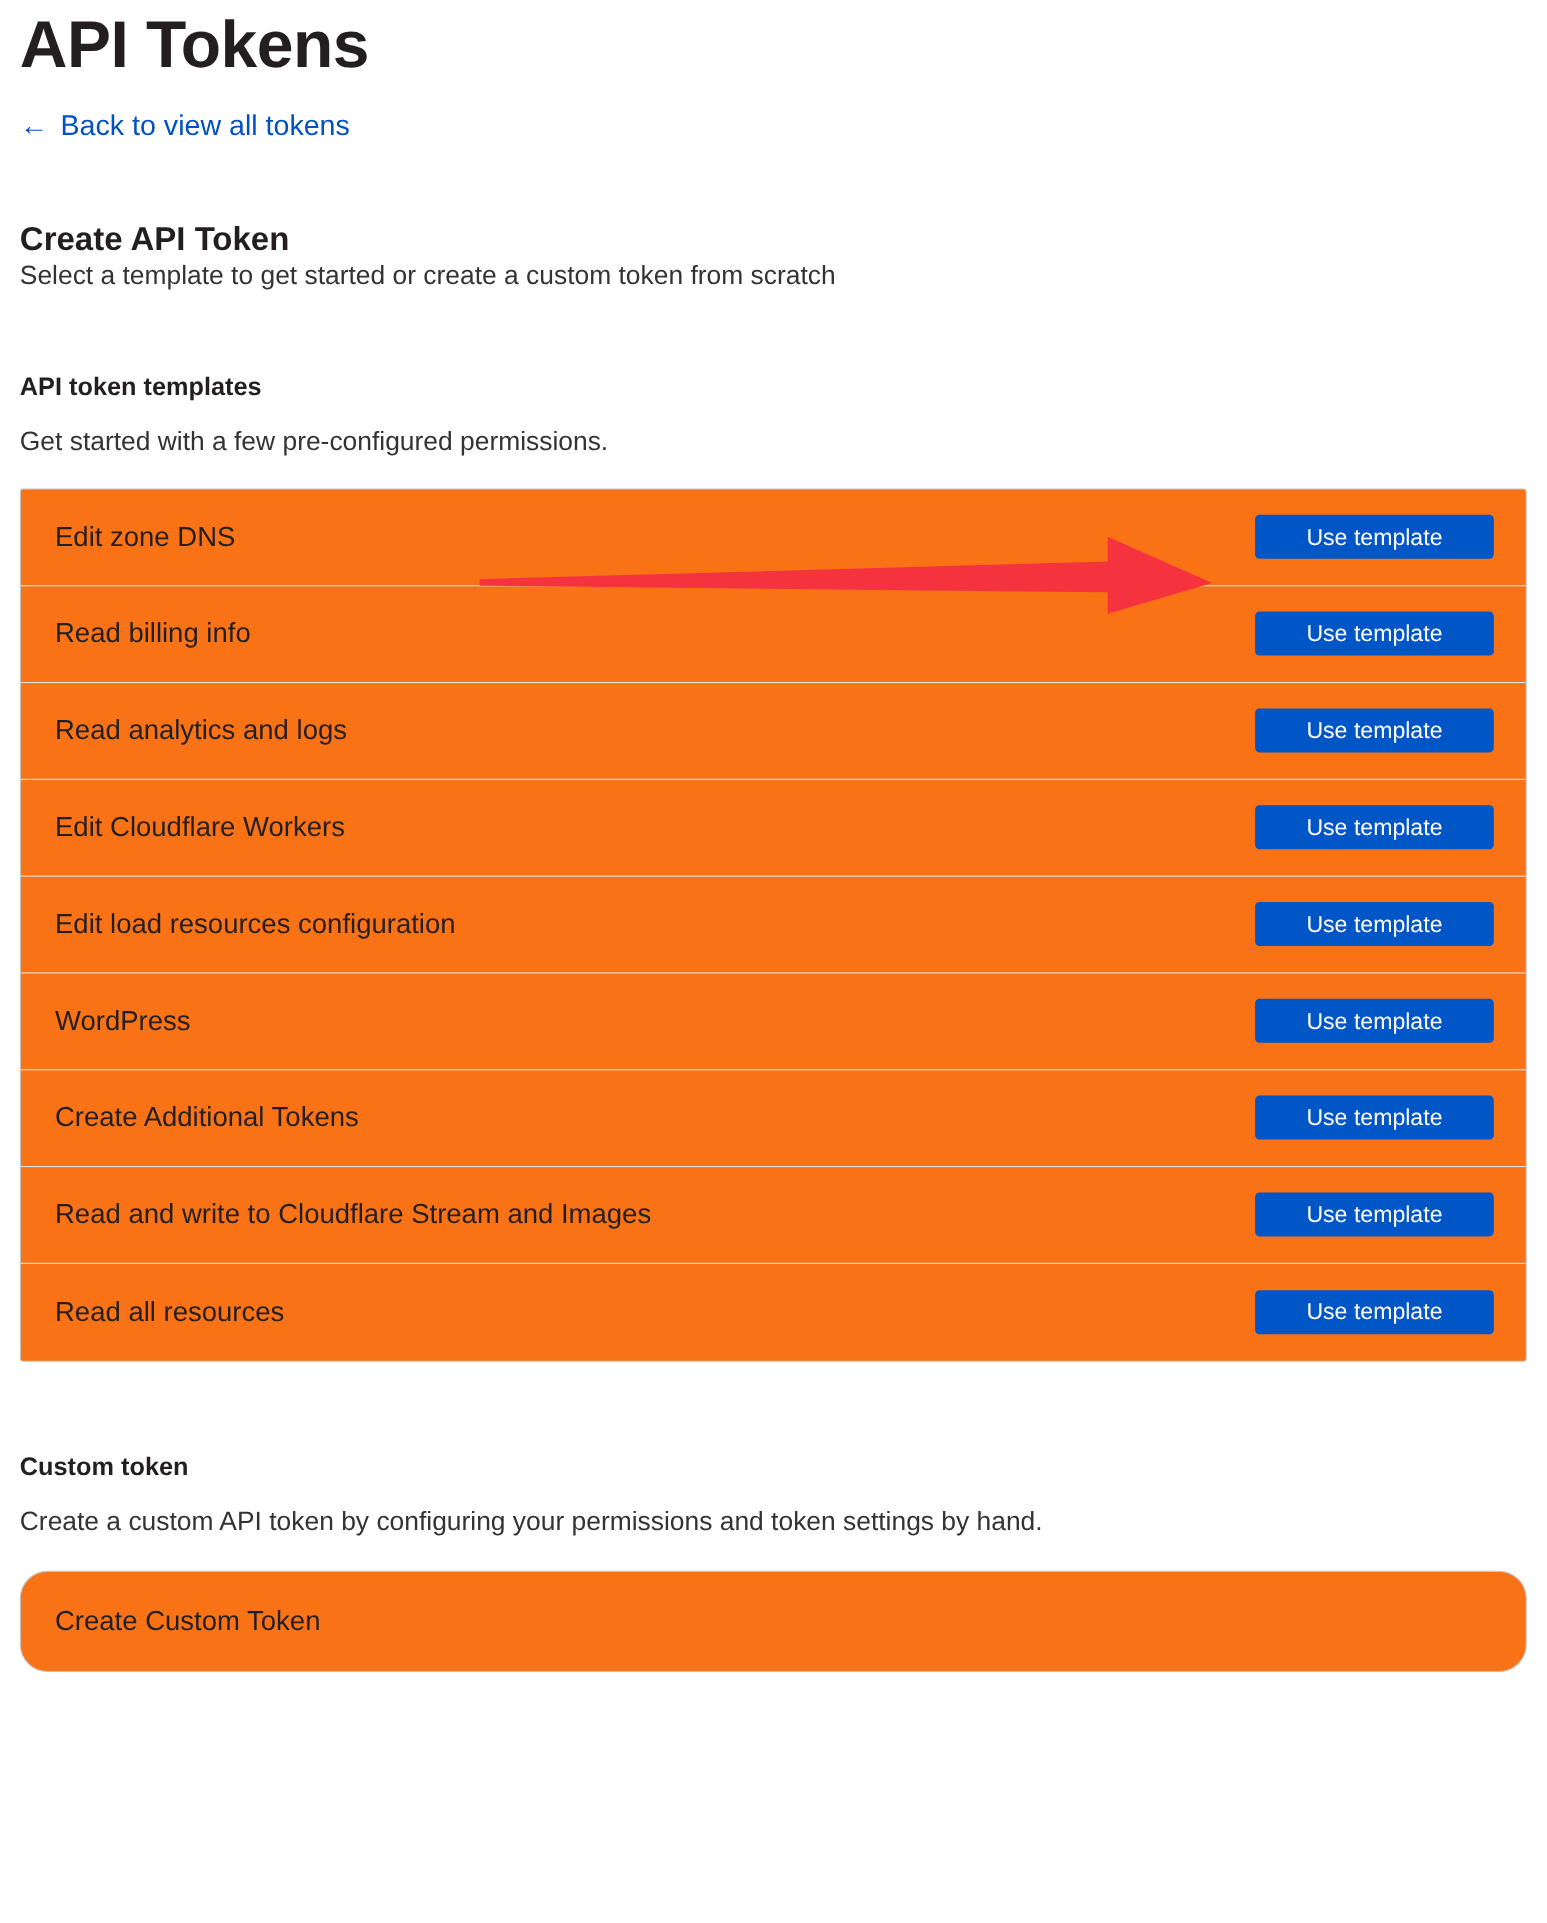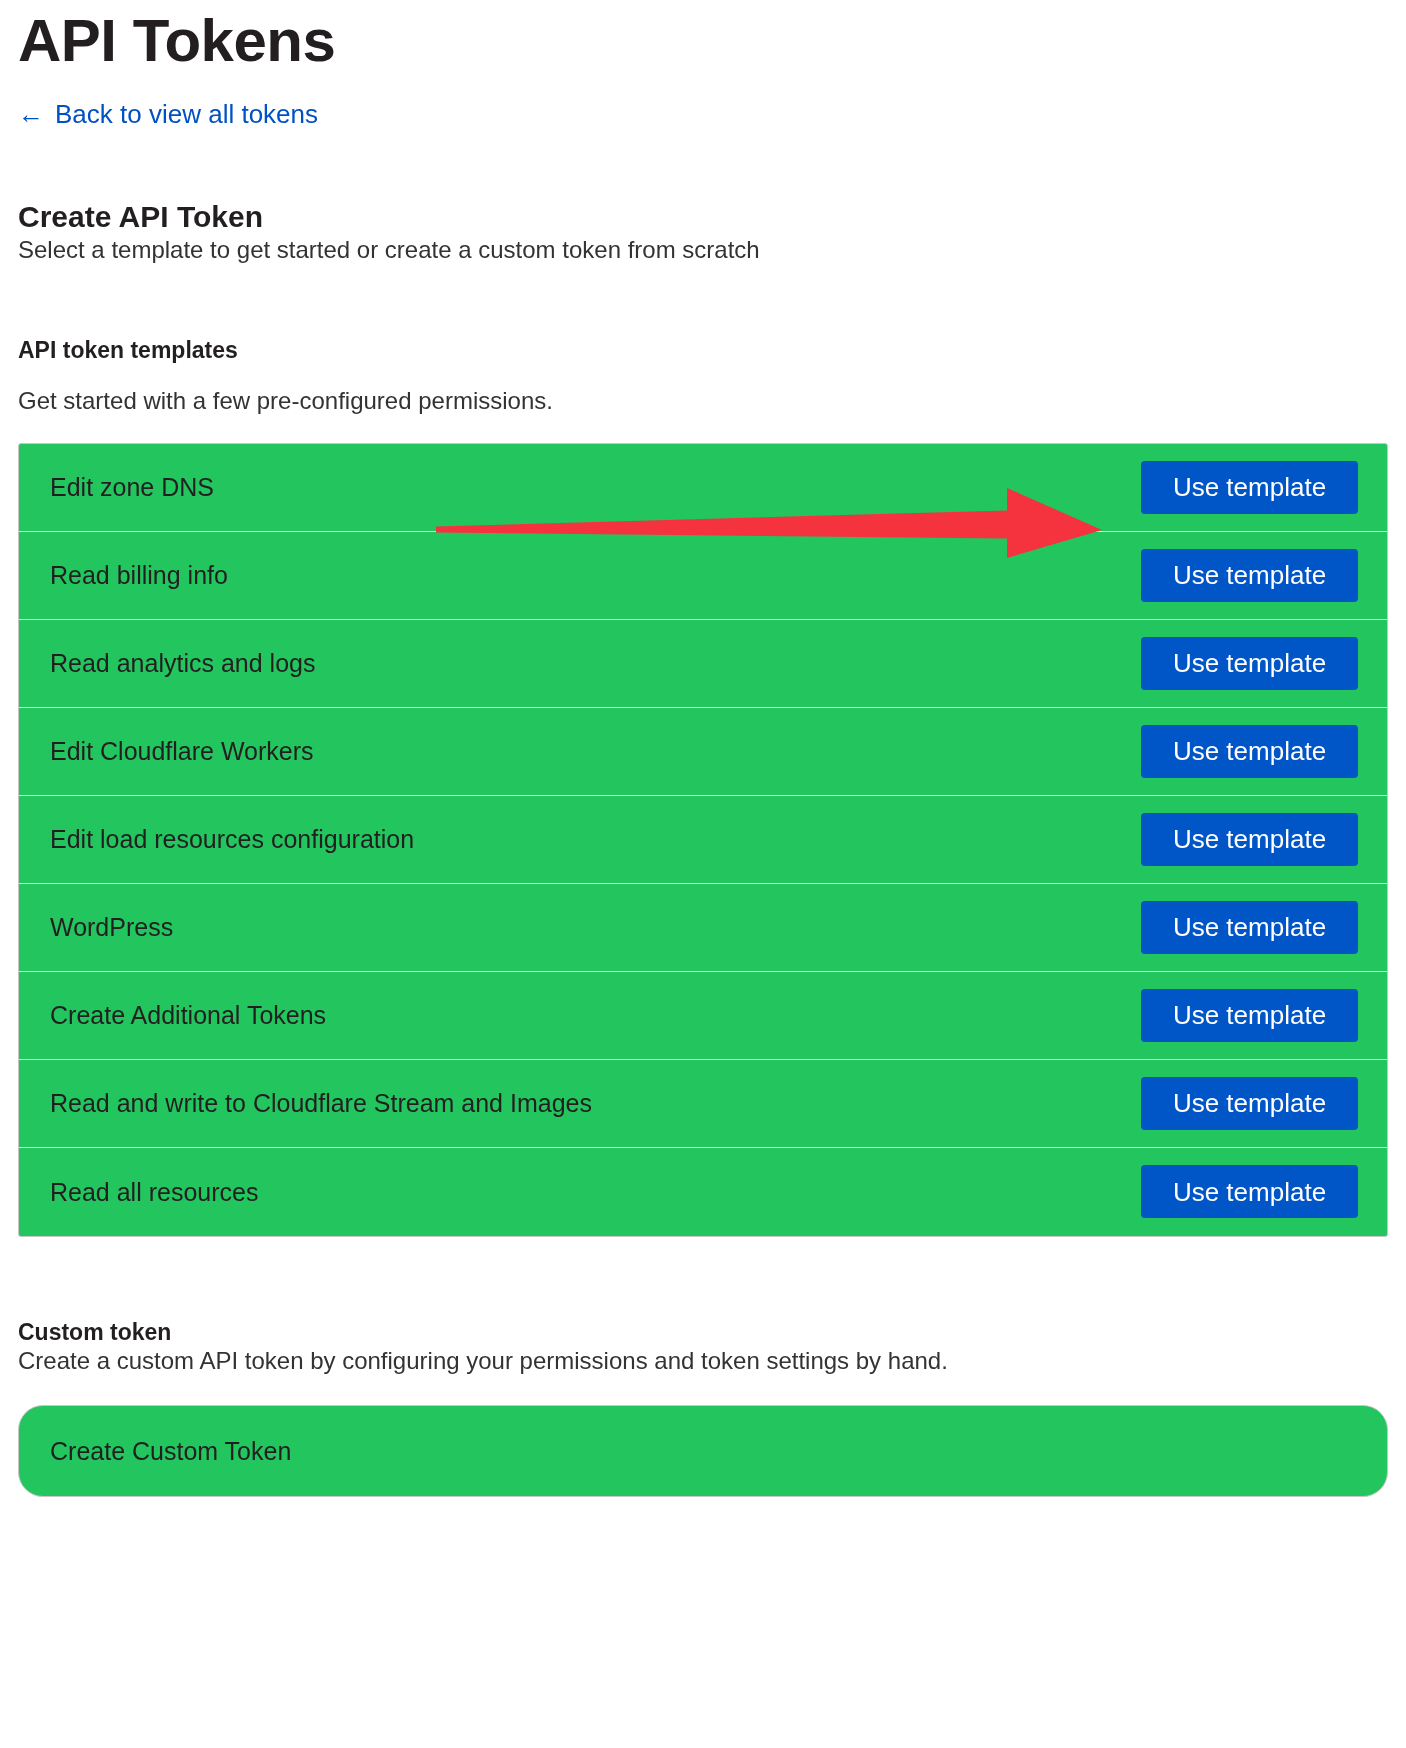--- a/index.html
+++ b/index.html
@@ -80,21 +80,21 @@
   #create-block .section-sub { }
 
   #templates-block { margin-top: 72px; }
   #templates-block .section-sub { margin-top: 21px; }
 
   
   .card {
     margin-top: 27px;
     border: 1px solid #c7c7c7;
     border-radius: 3px;
-    background: #22c55e;
+    background: #f97316;
     box-sizing: border-box;
   }
 
   .row {
     display: flex;
     align-items: center;
     justify-content: space-between;
     height: 88px;
     padding: 0 29px 0 31px;
     border-bottom: 1px solid #e0e0e0;
@@ -108,35 +108,35 @@
     line-height: 1.2;
     font-weight: normal;
   }
 
   .btn {
     display: inline-flex;
     align-items: center;
     justify-content: center;
     background: #0055c7;
     color: #ffffff;
-    font-size: 26px;
+    font-size: 21px;
     border: none;
     border-radius: 4px;
     min-width: 217px;
-    height: 53px;
+    height: 40px;
     padding: 0 14px;
     cursor: pointer;
     font-family: "Liberation Sans", sans-serif;
     line-height: 1;
     white-space: nowrap;
   }
 
   
   #custom-block { margin-top: 82px; }
-  #custom-block .section-sub { }
+  #custom-block .section-sub { margin-top: 22px; }
   #custom-card { margin-top: 29px; border-radius: 25px; }
   #custom-card .row { height: 90px; }
 
   
   #annotation-arrow {
     position: absolute;
     left: 430px;
     top: 482px;
     width: 680px;
     height: 80px;

